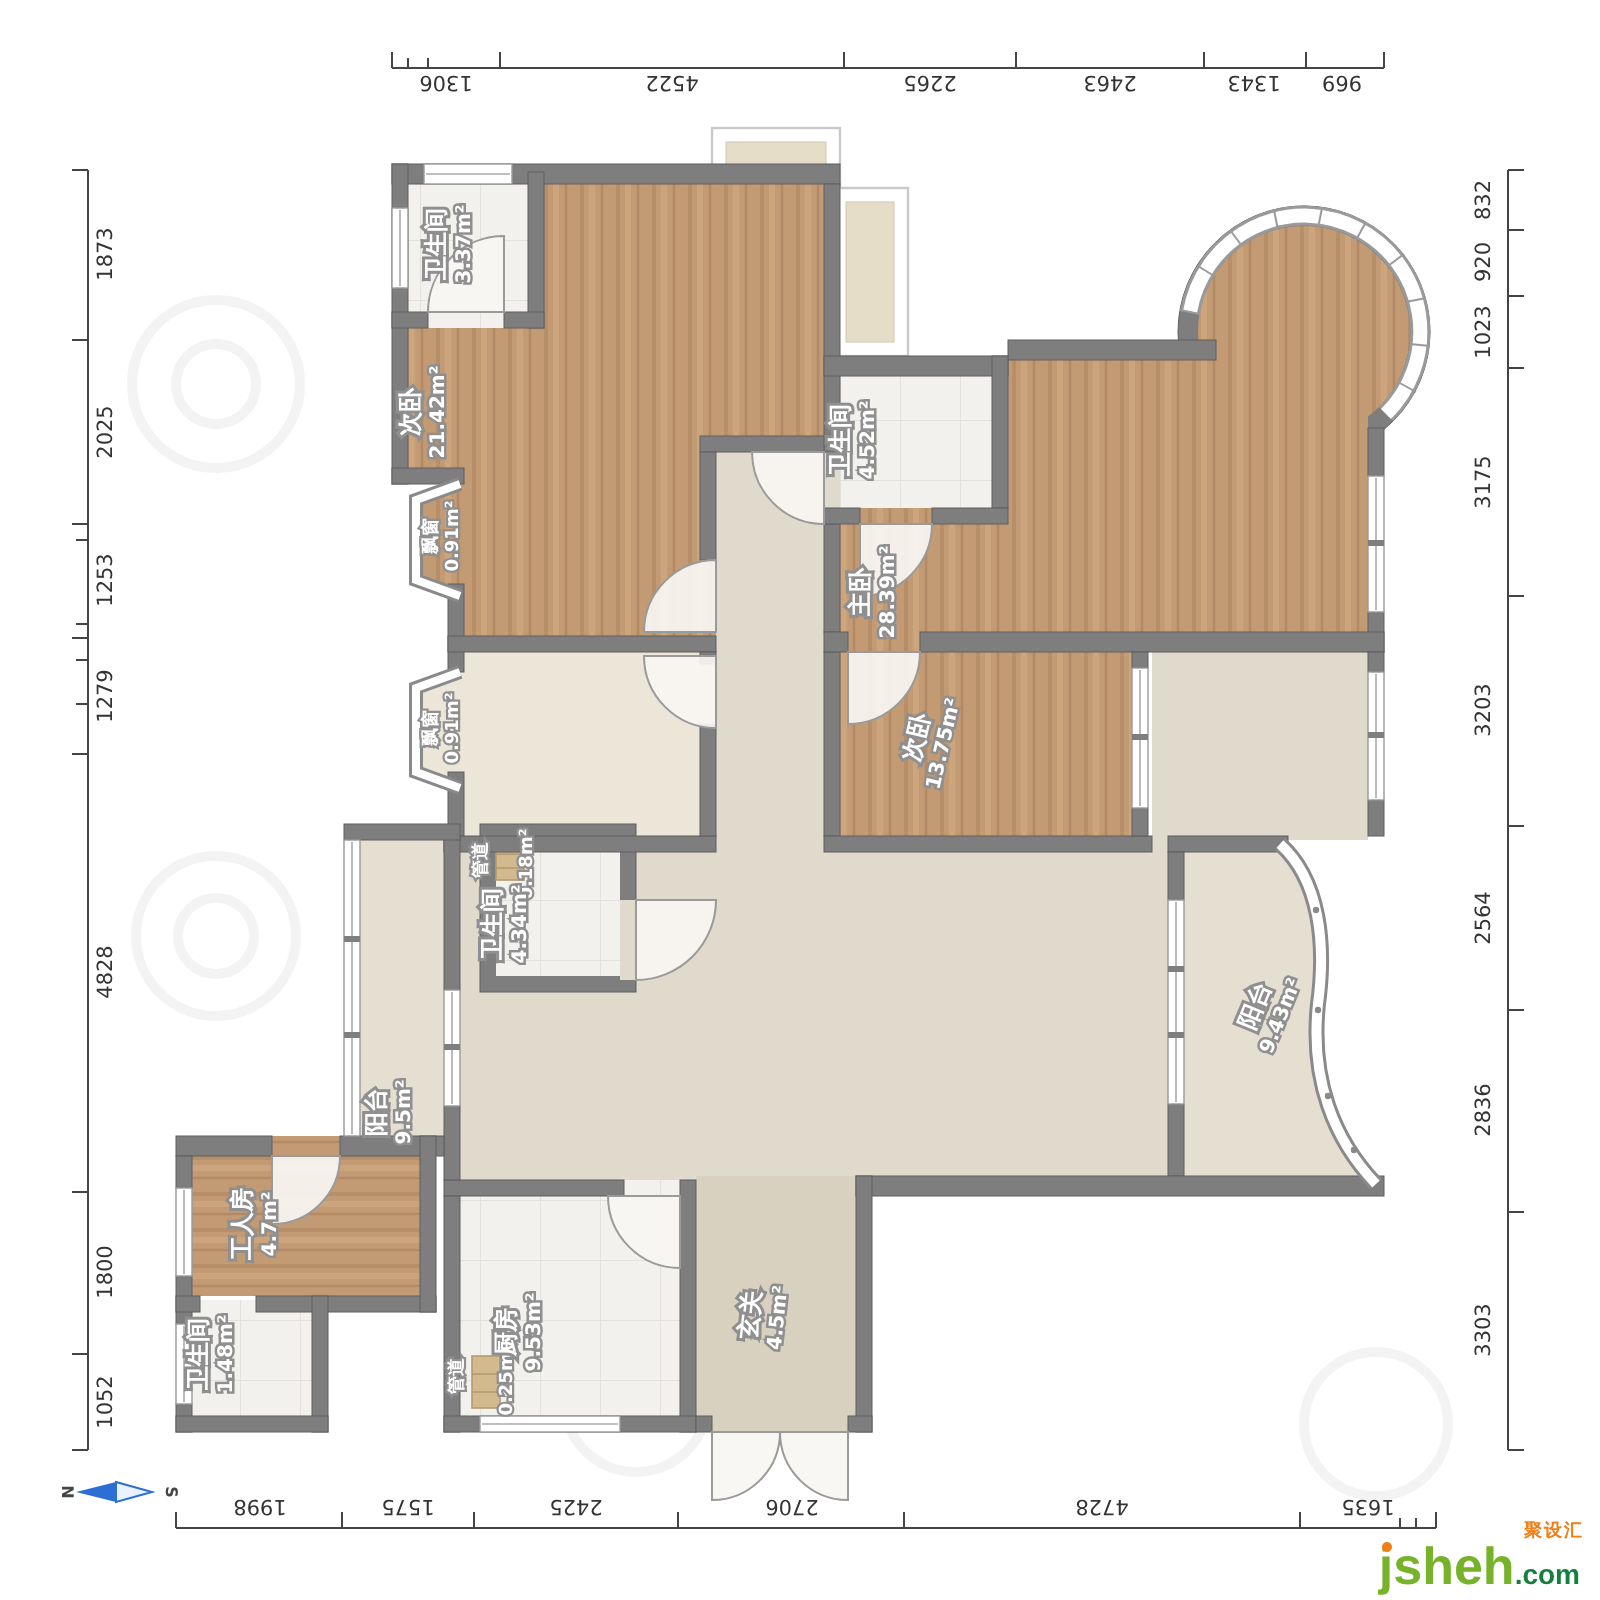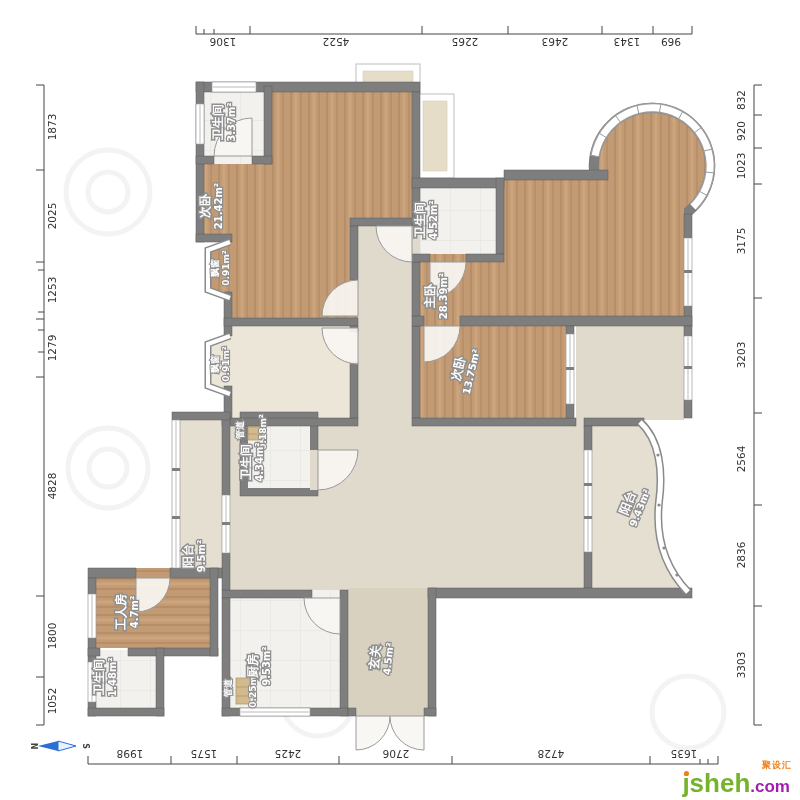--- a/index.html
+++ b/index.html
@@ -12,21 +12,21 @@
   .wall{fill:#7e7e7e;stroke:#5e5e5e;stroke-width:.5;}
   .win{fill:#ffffff;stroke:#9a9a9a;stroke-width:.7;}
   .post{fill:#7e7e7e;}
   .arc{fill:#f8f6f2;fill-opacity:.92;stroke:#9a9a9a;stroke-width:1;}
   .wm{fill:none;stroke:#ededed;stroke-width:5;opacity:.65;}
   .duct{fill:#d2ba8e;stroke:#b39b6d;stroke-width:.8;}
   .cmp{font-size:8px;font-weight:bold;fill:#444;text-anchor:middle;}
   .logo{position:absolute;right:10px;bottom:4px;font-family:"Liberation Sans",sans-serif;font-weight:bold;line-height:1;}
   .logo-inner{position:relative;padding-top:9px;}
   .logo-brand{font-size:26px;color:#76b32b;}
-  .logo-com{font-size:17px;color:#a21caf;}
+  .logo-com{font-size:14px;color:#15803d;}
   .logo-cn{position:absolute;top:0;right:-2px;font-size:9px;color:#f07f17;letter-spacing:1px;}
   .jdot{position:absolute;left:2px;top:10px;width:5px;height:5px;border-radius:50%;background:#f07f17;}
 </style>
 </head>
 <body>
 
 <div id="stage">
 <svg width="800" height="800" viewBox="0 0 800 800">
   <defs>
     <pattern id="wood" patternUnits="userSpaceOnUse" width="18" height="120">

